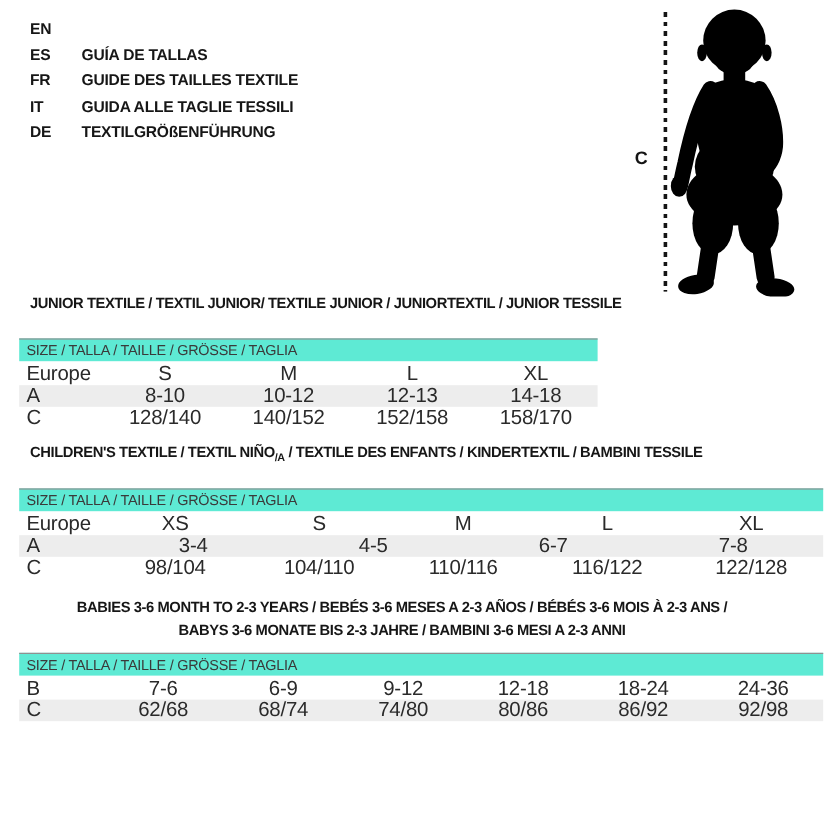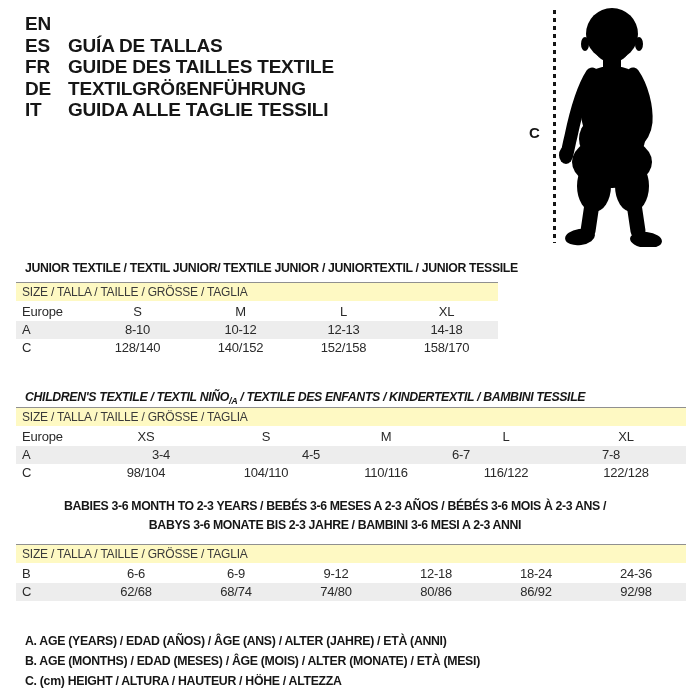--- a/index.html
+++ b/index.html
@@ -3,37 +3,37 @@
 <meta charset="utf-8">
 <style>
   html,body{margin:0;padding:0;background:#ffffff;}
   .page{
     position:relative;width:700px;height:700px;background:#ffffff;overflow:hidden;
     font-family:"Liberation Sans",sans-serif;color:#1c1c1c;
   }
   
   .lang-list{position:absolute;left:25px;top:13px;}
   .lang-row{display:flex;height:21.5px;line-height:21.5px;
-    font-weight:700;font-size:19px;letter-spacing:-0.2px;color:#161616;}
+    font-weight:700;font-size:13px;letter-spacing:-0.2px;color:#161616;}
   .lang-code{width:43px;}
   
   .dash-line{position:absolute;left:553px;top:10px;width:3px;height:233px;
     background:repeating-linear-gradient(to bottom,#141414 0 4px,transparent 4px 8px);}
   .fig-label{position:absolute;left:529px;top:124px;font-weight:700;font-size:15px;color:#141414;}
   .toddler{position:absolute;left:550px;top:4px;}
   
   .sec-title{position:absolute;left:25px;font-weight:700;font-size:12.3px;
     letter-spacing:-0.35px;color:#161616;white-space:nowrap;}
   .sec-title .sub{font-size:9px;vertical-align:sub;}
   .sec-title.two-line{white-space:normal;line-height:19px;width:620px;text-align:center;}
   
   .sg-table{position:absolute;left:16px;}
-  .size-band{height:18px;line-height:18px;background:#fef9c3;border-top:1px solid #909090;
+  .size-band{height:18px;line-height:18px;background:#5eead4;border-top:1px solid #909090;
     margin-bottom:2px;padding-left:6px;font-size:12px;letter-spacing:-0.2px;color:#3a3a3a;}
-  .t-row{display:flex;height:18px;line-height:18px;font-size:13px;color:#2a2a2a;
+  .t-row{display:flex;height:18px;line-height:18px;font-size:17px;color:#2a2a2a;
     letter-spacing:-0.2px;}
   .t-row.shade{background:#ededed;}
   .row-label{width:70px;padding-left:6px;box-sizing:border-box;text-align:left;}
   .cell{flex:1;text-align:center;}
   
   .legend{position:absolute;left:25px;top:631px;}
   .legend-line{height:20px;line-height:20px;font-weight:700;font-size:12.3px;
     letter-spacing:-0.3px;color:#161616;white-space:nowrap;}
 </style>
 </head>
@@ -47,26 +47,26 @@
     </div>
     <div class="lang-row">
       <span class="lang-code">ES</span>
       <span class="lang-title">GUÍA DE TALLAS</span>
     </div>
     <div class="lang-row">
       <span class="lang-code">FR</span>
       <span class="lang-title">GUIDE DES TAILLES TEXTILE</span>
     </div>
     <div class="lang-row">
+      <span class="lang-code">IT</span>
+      <span class="lang-title">GUIDA ALLE TAGLIE TESSILI</span>
+    </div>
+    <div class="lang-row">
       <span class="lang-code">DE</span>
       <span class="lang-title">TEXTILGRÖßENFÜHRUNG</span>
-    </div>
-    <div class="lang-row">
-      <span class="lang-code">IT</span>
-      <span class="lang-title">GUIDA ALLE TAGLIE TESSILI</span>
     </div>
   </div>
 
   <div class="dash-line"></div>
   <div class="fig-label">C</div>
   <svg class="toddler" width="125" height="243" viewBox="0 0 125 243" xmlns="http://www.w3.org/2000/svg">
     <g fill="#000000" stroke="none">
       <ellipse cx="62" cy="30" rx="26" ry="26"></ellipse>
       <ellipse cx="35" cy="40" rx="4" ry="7"></ellipse>
       <ellipse cx="89" cy="40" rx="4" ry="7"></ellipse>
@@ -84,21 +84,21 @@
       <ellipse cx="96" cy="236" rx="16" ry="8" transform="rotate(6 96 236)"></ellipse>
     </g>
     <g fill="none" stroke="#000000" stroke-linecap="round">
       <path d="M42,70 C33,84 26,108 21,132 C19,140 18,146 17,150" stroke-width="13"></path>
       <path d="M83,70 C92,83 97,103 96,118 C95,128 90,135 84,140" stroke-width="13"></path>
       <path d="M42,200 L38,227" stroke-width="15"></path>
       <path d="M84,200 L88,227" stroke-width="15"></path>
     </g>
   </svg>
 
-  <div class="sec-title" style="top:261px;">JUNIOR TEXTILE / TEXTIL JUNIOR/ TEXTILE JUNIOR / JUNIORTEXTIL / JUNIOR TESSILE</div>
+  <div class="sec-title" style="top:246px;">JUNIOR TEXTILE / TEXTIL JUNIOR/ TEXTILE JUNIOR / JUNIORTEXTIL / JUNIOR TESSILE</div>
   <div class="sg-table" style="top:282px;width:482px;">
     <div class="size-band">SIZE / TALLA / TAILLE / GRÖSSE / TAGLIA</div>
     <div class="t-row">
       <div class="row-label">Europe</div>
       <div class="cell">S</div>
       <div class="cell">M</div>
       <div class="cell">L</div>
       <div class="cell">XL</div>
     </div>
     <div class="t-row shade">
@@ -110,21 +110,21 @@
     </div>
     <div class="t-row">
       <div class="row-label">C</div>
       <div class="cell">128/140</div>
       <div class="cell">140/152</div>
       <div class="cell">152/158</div>
       <div class="cell">158/170</div>
     </div>
   </div>
 
-  <div class="sec-title" style="top:390px;font-style:italic;">
+  <div class="sec-title" style="top:370px;">
     <span>CHILDREN'S TEXTILE / TEXTIL NIÑO</span><span class="sub">/A</span><span> / TEXTILE DES ENFANTS / KINDERTEXTIL / BAMBINI TESSILE</span>
   </div>
   <div class="sg-table" style="top:407px;width:670px;">
     <div class="size-band">SIZE / TALLA / TAILLE / GRÖSSE / TAGLIA</div>
     <div class="t-row">
       <div class="row-label">Europe</div>
       <div class="cell">XS</div>
       <div class="cell">S</div>
       <div class="cell">M</div>
       <div class="cell">L</div>
@@ -148,37 +148,32 @@
   </div>
 
   <div class="sec-title two-line" style="top:497px;">
     <div>BABIES 3-6 MONTH TO 2-3 YEARS / BEBÉS 3-6 MESES A 2-3 AÑOS / BÉBÉS 3-6 MOIS À 2-3 ANS /</div>
     <div>BABYS 3-6 MONATE BIS 2-3 JAHRE / BAMBINI 3-6 MESI A 2-3 ANNI</div>
   </div>
   <div class="sg-table" style="top:544px;width:670px;">
     <div class="size-band">SIZE / TALLA / TAILLE / GRÖSSE / TAGLIA</div>
     <div class="t-row">
       <div class="row-label">B</div>
-      <div class="cell">6-6</div>
+      <div class="cell">7-6</div>
       <div class="cell">6-9</div>
       <div class="cell">9-12</div>
       <div class="cell">12-18</div>
       <div class="cell">18-24</div>
       <div class="cell">24-36</div>
     </div>
     <div class="t-row shade">
       <div class="row-label">C</div>
       <div class="cell">62/68</div>
       <div class="cell">68/74</div>
       <div class="cell">74/80</div>
       <div class="cell">80/86</div>
       <div class="cell">86/92</div>
       <div class="cell">92/98</div>
     </div>
   </div>
 
-  <div class="legend">
-    <div class="legend-line">A. AGE (YEARS) / EDAD (AÑOS) / ÂGE (ANS) / ALTER (JAHRE) / ETÀ (ANNI)</div>
-    <div class="legend-line">B. AGE (MONTHS) / EDAD (MESES) / ÂGE (MOIS) / ALTER (MONATE) / ETÀ (MESI)</div>
-    <div class="legend-line">C. (cm) HEIGHT / ALTURA / HAUTEUR / HÖHE / ALTEZZA</div>
-  </div>
 
 </div>
 
 </body></html>

